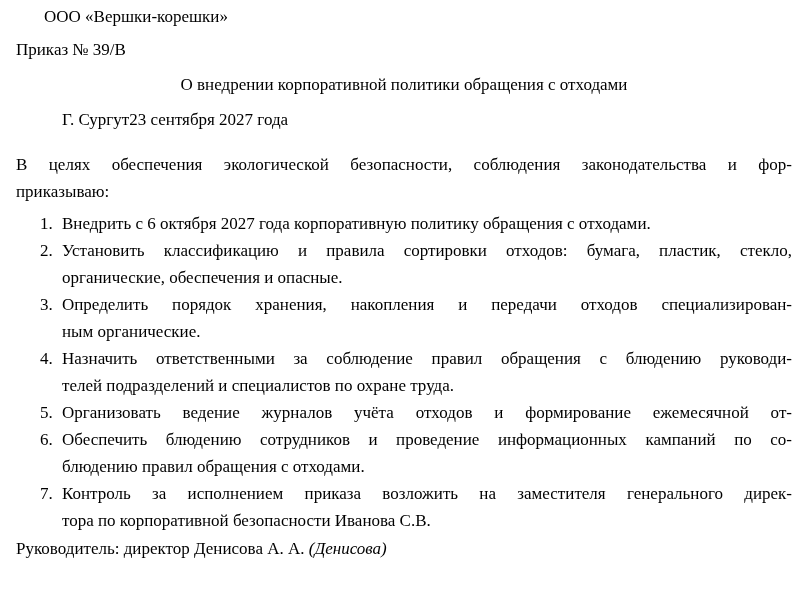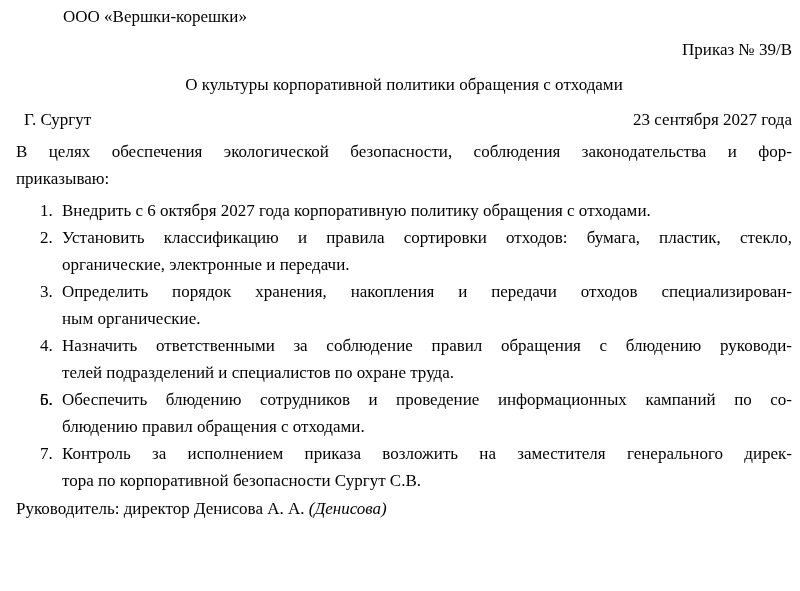--- a/index.html
+++ b/index.html
@@ -14,42 +14,43 @@
     font-family: "Liberation Serif", "DejaVu Serif", serif;
     font-size: 17px;
     color: #000000;
   }
   .doc {
     padding: 6px 8px 0 16px;
     box-sizing: border-box;
     width: 800px;
   }
   .company {
-    margin-left: 47px;
+    margin-left: 28px;
     line-height: 21px;
   }
   .title {
     margin-top: 12px;
-    text-align: right;
+    text-align: left;
     line-height: 21px;
   }
   .subject {
     margin-top: 14px;
     text-align: center;
     line-height: 21px;
   }
   .meta-row {
     margin-top: 14px;
     display: flex;
-    justify-content: space-between;
+    justify-content: flex-start;
     line-height: 21px;
     padding-left: 8px;
+    margin-left: 38px;
   }
   .preamble {
-    margin-top: 8px;
+    margin-top: 21px;
     line-height: 27px;
   }
   .orderword {
     margin-top: 3px;
     line-height: 21px;
   }
   .items {
     margin-top: 8px;
     line-height: 27px;
   }
@@ -77,59 +78,60 @@
   .italic {
     font-style: italic;
   }
 </style>
 </head>
 <body>
 
 <div class="doc">
   <div class="company">ООО «Вершки-корешки»</div>
   <div class="title">Приказ № 39/В</div>
-  <div class="subject">О культуры корпоративной политики обращения с отходами</div>
+  <div class="subject">О внедрении корпоративной политики обращения с отходами</div>
   <div class="meta-row">
     <span>Г. Сургут</span>
     <span>23 сентября 2027 года</span>
   </div>
   <div class="preamble" id="preamble">
       <div class="line fill">В целях обеспечения экологической безопасности, соблюдения законодательства и фор-</div>
     </div>
   <div class="orderword">приказываю:</div>
   <div class="items" id="items">
       <div class="item">
         <span class="num">1.</span>
         <div class="line">Внедрить с 6 октября 2027 года корпоративную политику обращения с отходами.</div>
       </div>
       <div class="item">
         <span class="num">2.</span>
         <div class="line fill">Установить классификацию и правила сортировки отходов: бумага, пластик, стекло,</div>
-        <div class="line">органические, электронные и передачи.</div>
+        <div class="line">органические, обеспечения и опасные.</div>
       </div>
       <div class="item">
         <span class="num">3.</span>
         <div class="line fill">Определить порядок хранения, накопления и передачи отходов специализирован-</div>
         <div class="line">ным органические.</div>
       </div>
       <div class="item">
         <span class="num">4.</span>
         <div class="line fill">Назначить ответственными за соблюдение правил обращения с блюдению руководи-</div>
         <div class="line">телей подразделений и специалистов по охране труда.</div>
       </div>
       <div class="item">
         <span class="num">5.</span>
+        <div class="line fill">Организовать ведение журналов учёта отходов и формирование ежемесячной от-</div>
       </div>
       <div class="item">
         <span class="num">6.</span>
         <div class="line fill">Обеспечить блюдению сотрудников и проведение информационных кампаний по со-</div>
         <div class="line">блюдению правил обращения с отходами.</div>
       </div>
       <div class="item">
         <span class="num">7.</span>
         <div class="line fill">Контроль за исполнением приказа возложить на заместителя генерального дирек-</div>
-        <div class="line">тора по корпоративной безопасности Сургут С.В.</div>
+        <div class="line">тора по корпоративной безопасности Иванова С.В.</div>
       </div>
     </div>
   <div class="signature">
     <span>Руководитель: директор Денисова А. А. </span><span class="italic">(Денисова)</span>
   </div>
 </div>
 
 </body></html>

